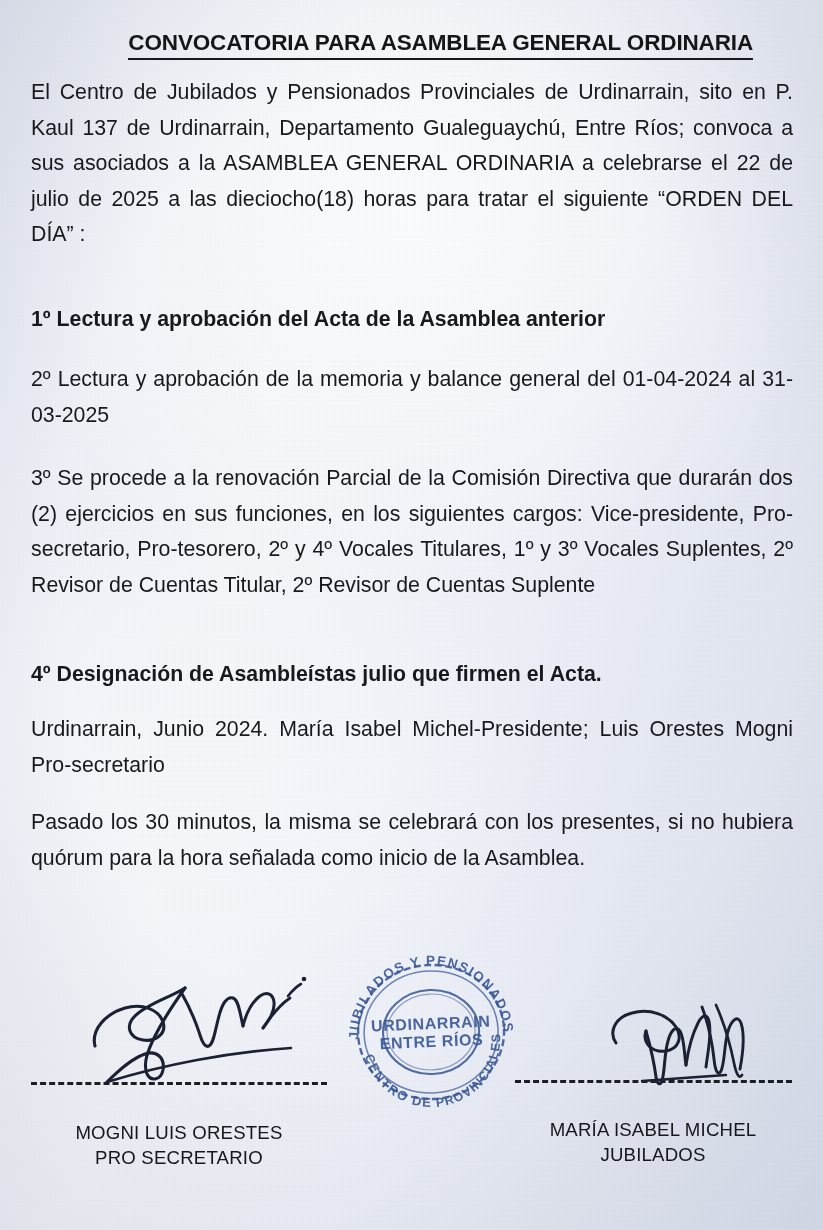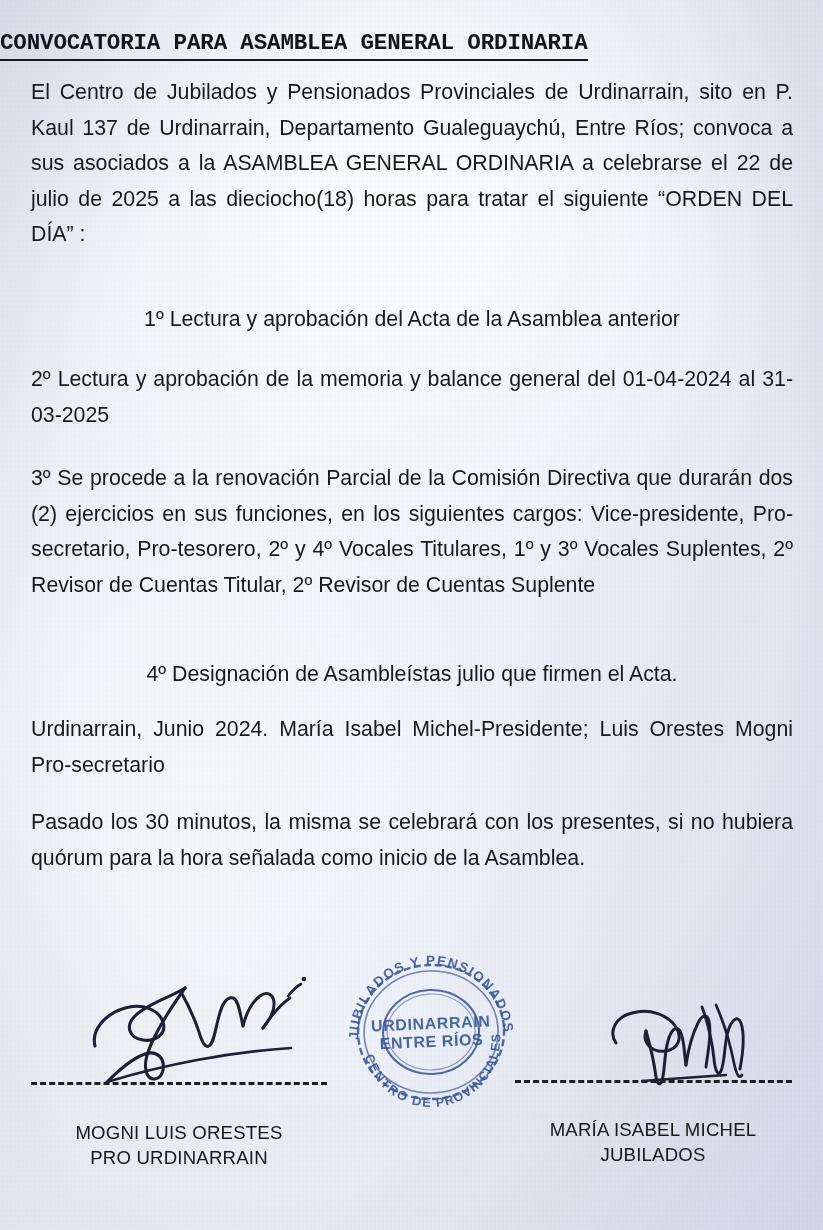--- a/index.html
+++ b/index.html
@@ -49,44 +49,43 @@
     inset: 0;
     z-index: 3;
   }
 
   
   .doc-title {
     position: absolute;
     top: 30px;
     left: 0;
     width: 753px;
-    text-align: left;
+    text-align: right;
     font-size: 22.5px;
     font-weight: bold;
     letter-spacing: -0.15px;
     color: #141618;
     white-space: nowrap;
-    font-family: Liberation Mono, monospace;
   }
   .doc-title span.u {
     border-bottom: 2.4px solid #17191c;
     padding-bottom: 3px;
   }
 
   .body-block {
     position: absolute;
     left: 31px;
     width: 762px;
     color: #17191c;
     font-size: 21.3px;
     line-height: 35.6px;
     text-align: justify;
     text-justify: inter-word;
   }
-  .body-block.noj { text-align: center; }
+  .body-block.noj { text-align: left; font-weight: bold; }
 
   .lead      { top: 75px; }
   .item1     { top: 302px; }
   .item2     { top: 362px; }
   .item3     { top: 452px; margin-top: 9px; }
   .item4     { top: 657px; }
   .closing   { top: 712px; }
   .quorum    { top: 805px; }
 
   
@@ -213,21 +212,21 @@
           <text x="95" y="103" font-size="16" text-anchor="middle" letter-spacing=".6">ENTRE RÍOS</text>
         </g>
       </svg>
     </div>
 
     <div class="sig-line left"></div>
     <div class="sig-line right"></div>
 
     <div class="sig-caption left">
       <div>MOGNI LUIS ORESTES</div>
-      <div>PRO  URDINARRAIN</div>
+      <div>PRO  SECRETARIO</div>
     </div>
 
     <div class="sig-caption right">
       <div>MARÍA ISABEL MICHEL</div>
       <div>JUBILADOS</div>
     </div>
 
   </div>
 </div>
 

